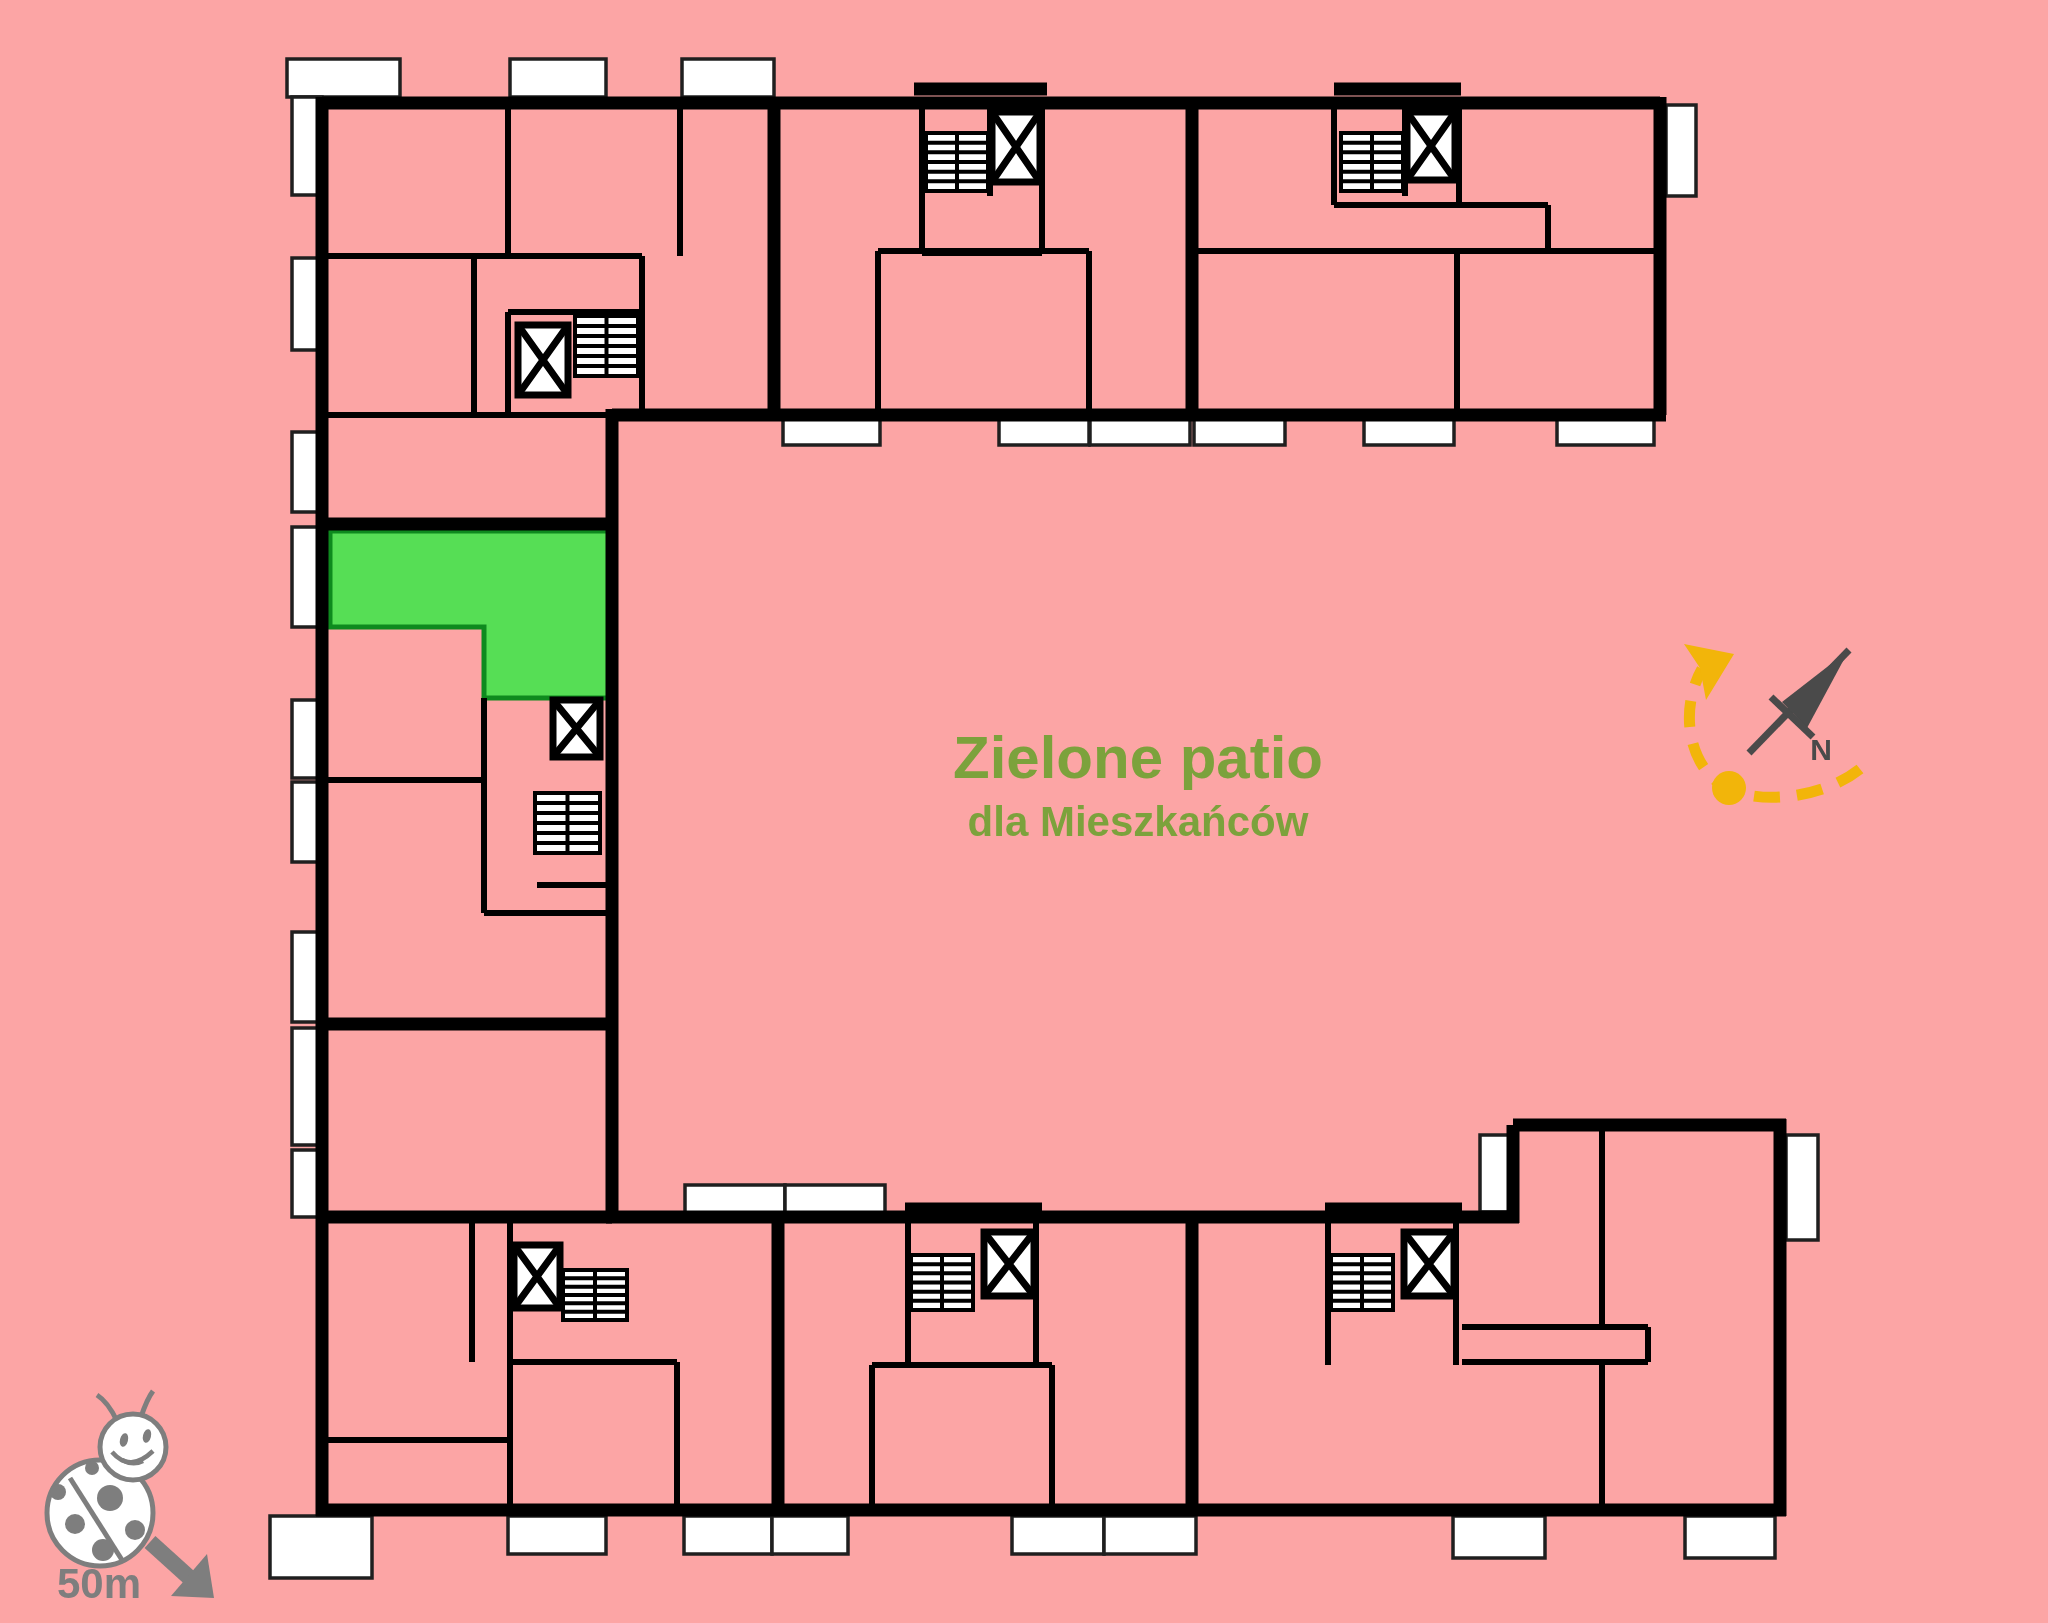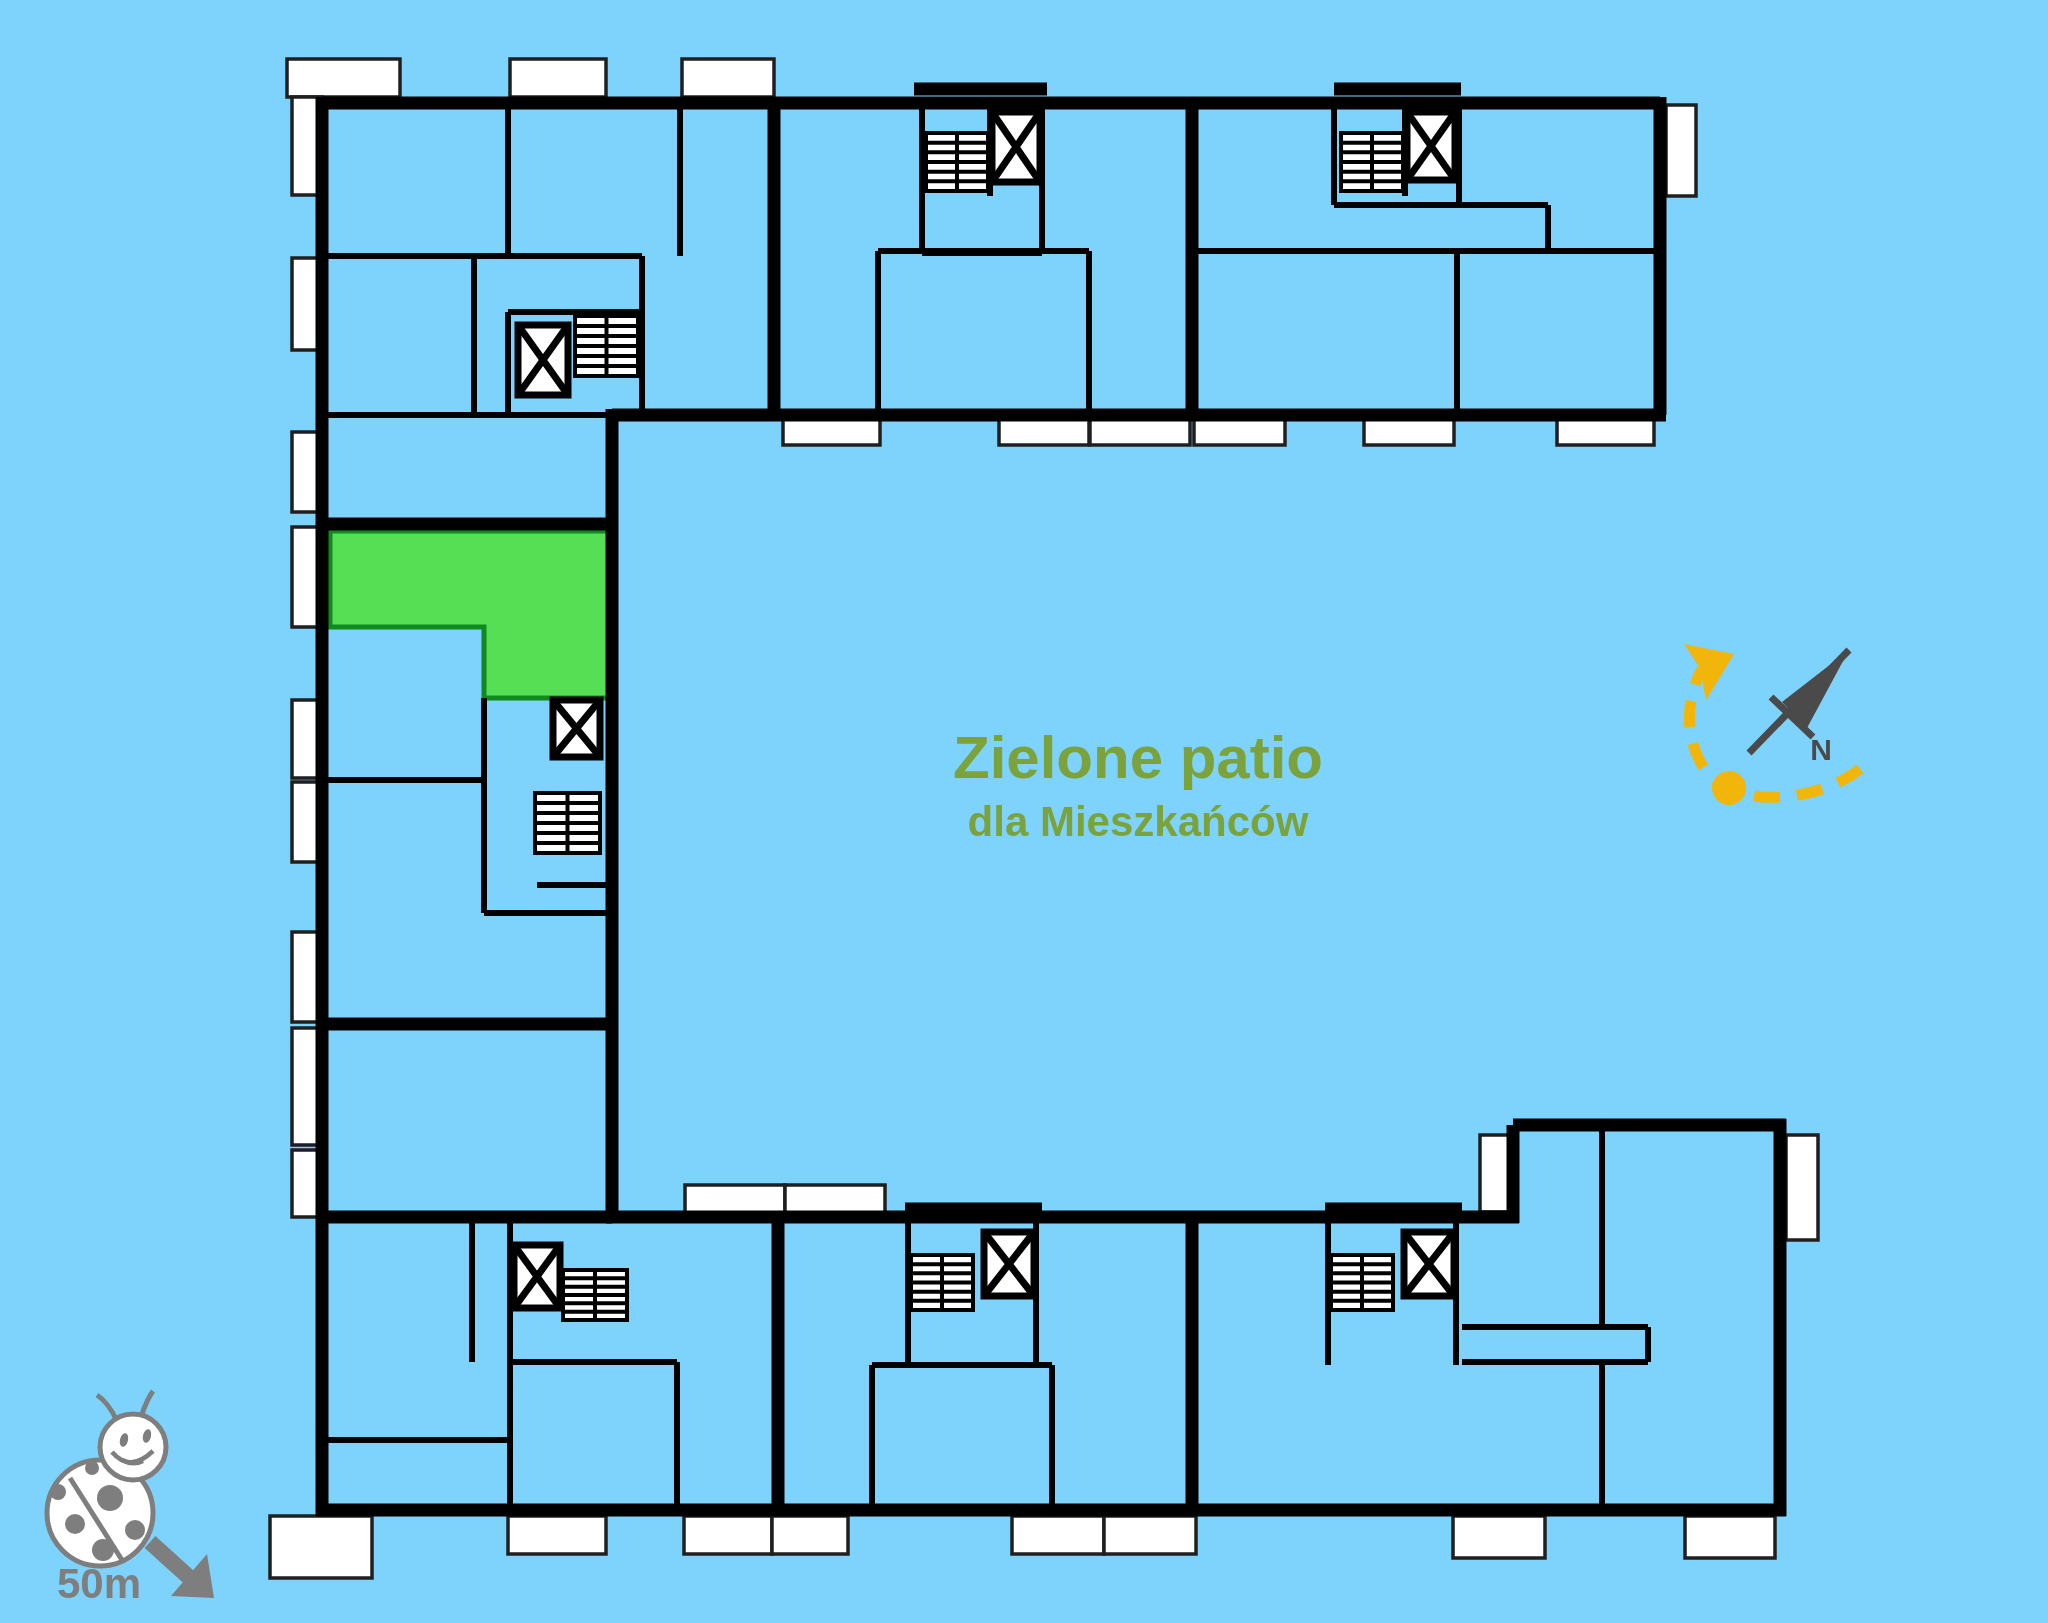--- a/index.html
+++ b/index.html
@@ -6,21 +6,21 @@
     --wall:#000000;
     --green:#56DE55;
     --green-stroke:#0e8a1e;
     --text-green:#7CA23C;
     --yellow:#F2B50A;
     --needle:#4A4A4A;
     --gray:#7E7E7E;
   }
   html,body{margin:0;padding:0;background:#ffffff;}
   body{font-family:"Liberation Sans", sans-serif;}
-  .stage{position:relative;width:2048px;height:1623px;background:#7dd3fc;overflow:hidden;}
+  .stage{position:relative;width:2048px;height:1623px;background:#fca5a5;overflow:hidden;}
   .stage svg{position:absolute;left:0;top:0;width:100%;height:100%;}
 
   #balconies rect{fill:#ffffff;stroke:#1f1f1f;stroke-width:3.5;}
   #walls-medium path{fill:none;stroke:var(--wall);stroke-width:6;}
   #walls-thick path{fill:none;stroke:var(--wall);stroke-width:13;}
   #unit polygon{fill:var(--green);stroke:var(--green-stroke);stroke-width:5;}
   #elevators rect{fill:#ffffff;stroke:#000;stroke-width:7;}
   #elevators path{fill:none;stroke:#000;stroke-width:7;}
   #stairs rect{fill:#ffffff;stroke:#000;stroke-width:4;}
   #stairs path{fill:none;stroke:#000;stroke-width:4;}

